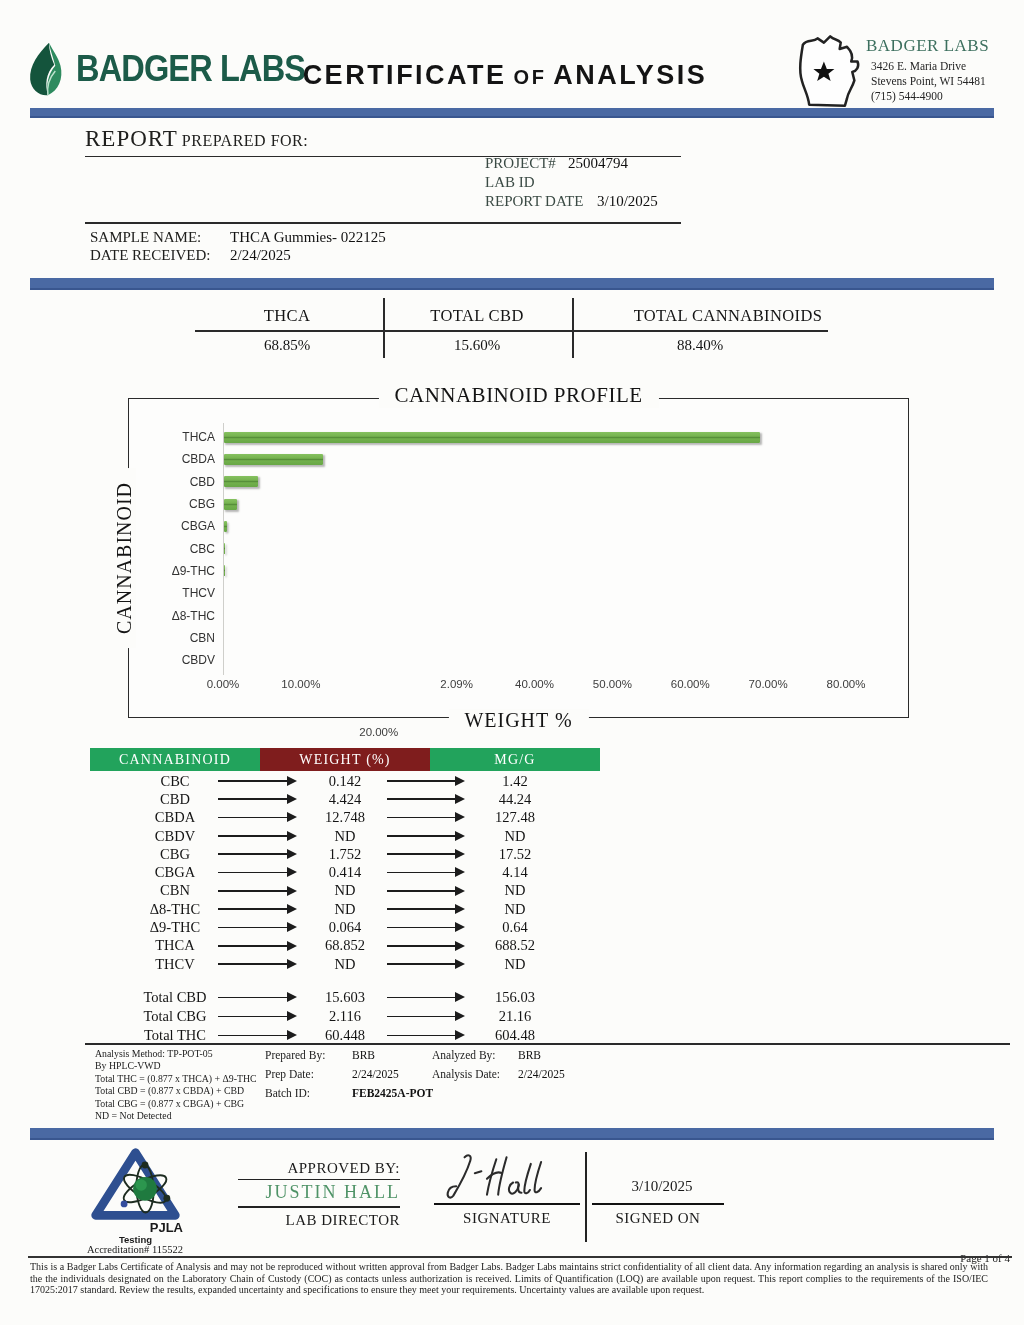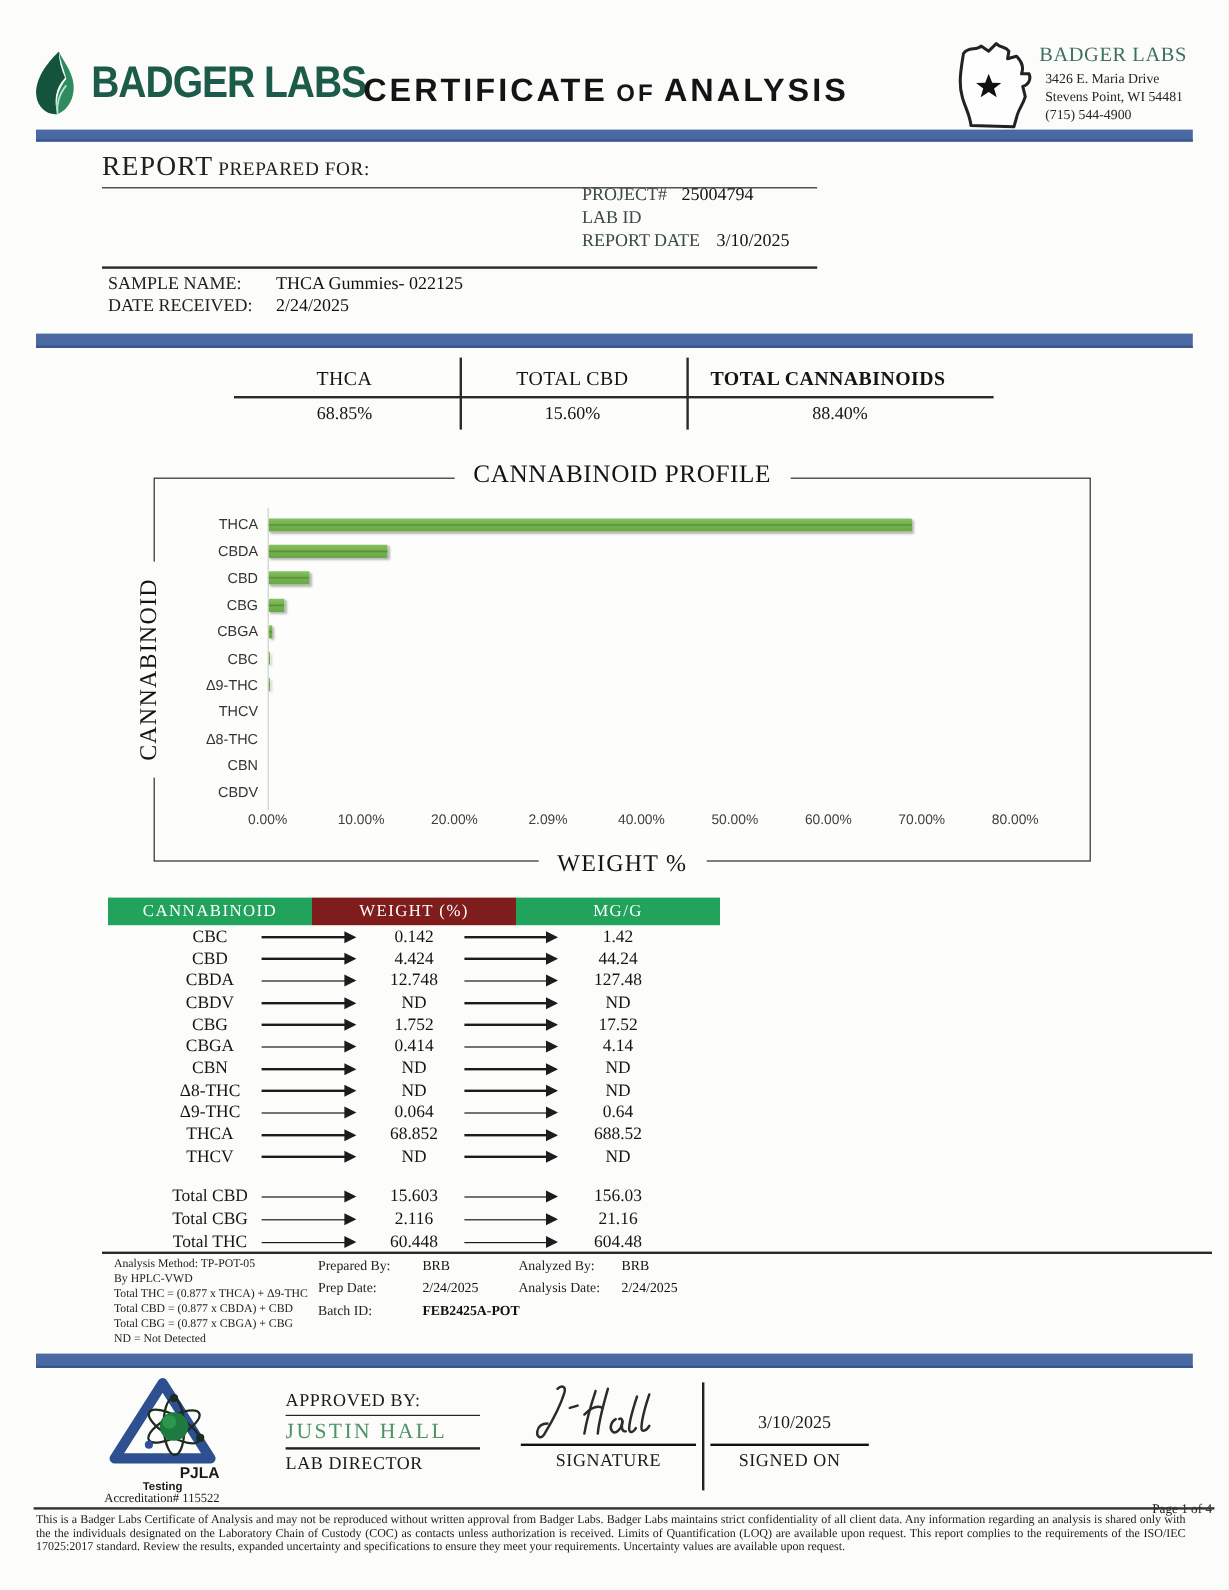--- a/index.html
+++ b/index.html
@@ -70,21 +70,21 @@
                 border-left:10px solid #1c1c1c;border-top:5px solid transparent;border-bottom:5px solid transparent;}
 
   
   .mlines{left:95px;top:1048px;width:210px;}
   .mline{font-size:9.8px;line-height:12.4px;color:#222;}
   .mlab{font-size:11.5px;color:#222;}
   .mval{font-size:11.5px;color:#111;}
   .mval.bold{font-weight:bold;}
 
   
-  .appr{left:238px;top:1160px;width:162px;text-align:left;}
+  .appr{left:238px;top:1160px;width:162px;text-align:right;}
   .appr .lab1{font-size:15px;letter-spacing:.5px;border-bottom:1.6px solid #222;padding-bottom:2px;}
   .appr .nm{font-size:18px;letter-spacing:2px;color:#4f9367;padding:2px 0 3px 0;border-bottom:2px solid #222;}
   .appr .ttl{font-size:15px;letter-spacing:.5px;padding-top:4px;}
   .sig-line{left:434px;top:1203px;width:146px;height:2.4px;background:#111;}
   .sig-lab{left:434px;top:1210px;width:146px;text-align:center;font-size:15px;letter-spacing:.5px;}
   .foot-vline{left:585px;top:1152px;width:1.6px;height:90px;background:#222;}
   .signed-date{left:597px;top:1178px;width:130px;text-align:center;font-size:15px;}
   .signed-line{left:592px;top:1203px;width:132px;height:1.8px;background:#111;}
   .signed-lab{left:592px;top:1210px;width:132px;text-align:center;font-size:15px;letter-spacing:.5px;}
   .pjla-org{left:88px;top:1220px;width:95px;text-align:right;font-family:"Liberation Sans",sans-serif;
@@ -145,21 +145,21 @@
 
   <div class="abs inf-value" style="left:90px;top:229px;color:#20201e;">SAMPLE NAME:</div>
   <div class="abs inf-value" style="left:230px;top:229px;">THCA Gummies- 022125</div>
   <div class="abs inf-value" style="left:90px;top:247px;color:#20201e;">DATE RECEIVED:</div>
   <div class="abs inf-value" style="left:230px;top:247px;">2/24/2025</div>
 
   <div class="abs band" style="top:278px;height:10px;"></div>
 
   <div class="abs sum-h" style="left:197px;top:306px;width:180px;">THCA</div>
   <div class="abs sum-h" style="left:387px;top:306px;width:180px;">TOTAL CBD</div>
-  <div class="abs sum-h" style="left:580px;top:306px;width:220px;font-weight:bold;">TOTAL CANNABINOIDS</div>
+  <div class="abs sum-h" style="left:618px;top:306px;width:220px;">TOTAL CANNABINOIDS</div>
   <div class="abs hline" style="left:195px;top:330px;width:633px;height:1.8px;"></div>
   <div class="abs vline" style="left:383px;top:298px;width:1.6px;height:60px;"></div>
   <div class="abs vline" style="left:572px;top:298px;width:1.6px;height:60px;"></div>
   <div class="abs sum-v" style="left:197px;top:337px;width:180px;">68.85%</div>
   <div class="abs sum-v" style="left:387px;top:337px;width:180px;">15.60%</div>
   <div class="abs sum-v" style="left:590px;top:337px;width:220px;">88.40%</div>
 
   <div class="abs chart-box">
     <div class="chart-title">CANNABINOID PROFILE</div>
     <div class="chart-ylab">CANNABINOID</div>
@@ -220,21 +220,21 @@
           <div class="ctrack"></div>
         </div>
         <div class="crow">
           <div class="clbl sans">CBDV</div>
           <div class="ctrack"></div>
         </div>
       </div>
     <div class="chart-xticks">
         <span class="ctick" style="left: 63px;">0.00%</span>
         <span class="ctick" style="left: 140.875px;">10.00%</span>
-        <span class="ctick" style="left: 218.75px;">20.00%</span>
+        <span class="ctick" style="left: 218.75px; margin-top: 48px;">20.00%</span>
         <span class="ctick" style="left: 296.625px;">2.09%</span>
         <span class="ctick" style="left: 374.5px;">40.00%</span>
         <span class="ctick" style="left: 452.375px;">50.00%</span>
         <span class="ctick" style="left: 530.25px;">60.00%</span>
         <span class="ctick" style="left: 608.125px;">70.00%</span>
         <span class="ctick" style="left: 686px;">80.00%</span>
       </div>
     <div class="chart-xlab">WEIGHT %</div>
   </div>
 

